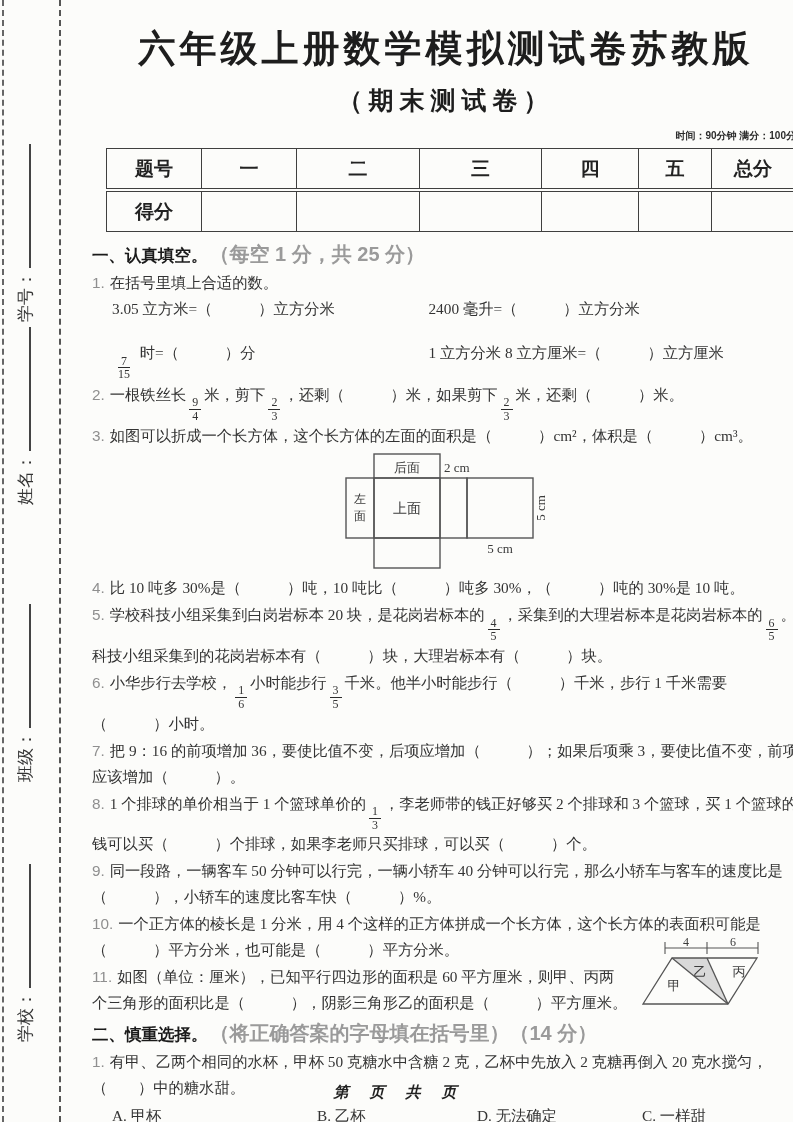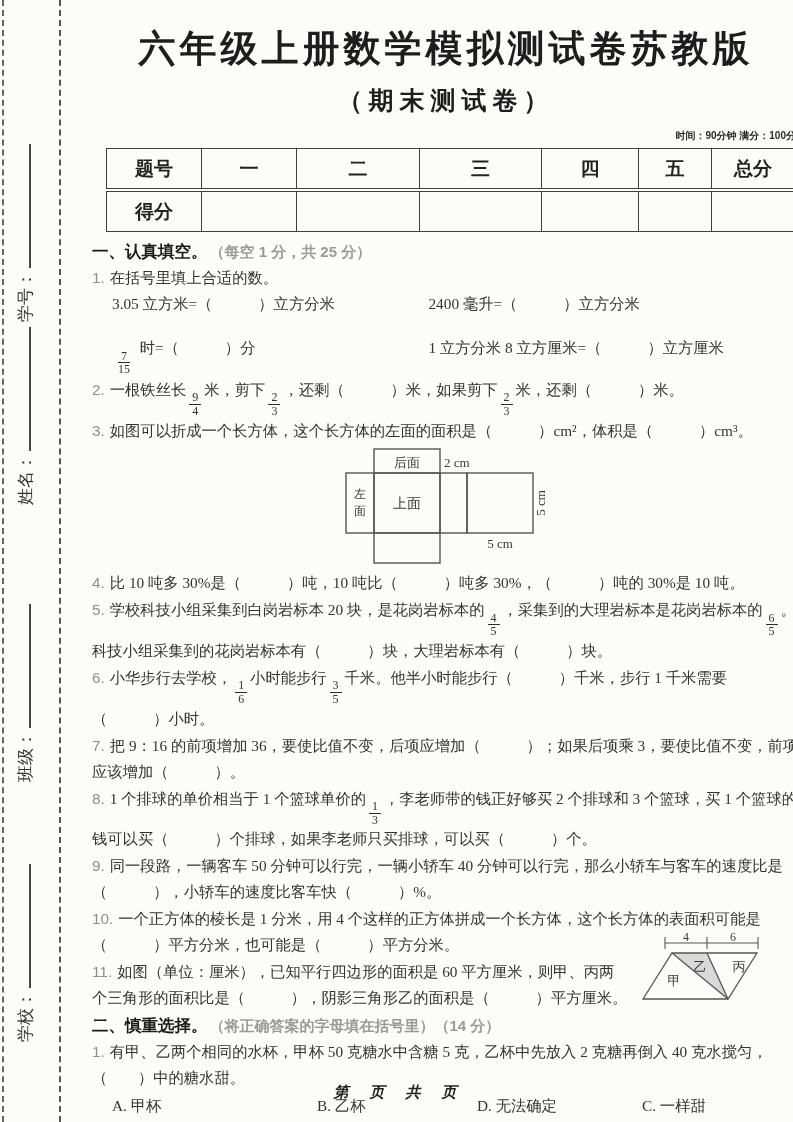--- a/index.html
+++ b/index.html
@@ -25,21 +25,21 @@
     font-family:"Liberation Sans","DejaVu Sans",sans-serif;}
   table.score-table{border-collapse:collapse;table-layout:fixed;width:688px;margin:0 0 9px 14px;}
   table.score-table td,table.score-table th{
     border:1.8px solid #3f3f3f;height:37px;text-align:center;vertical-align:middle;
     font-size:19px;font-weight:bold;font-family:"Liberation Sans","DejaVu Sans",sans-serif;color:#222;
   }
   table.score-table tr.head-row th{border-bottom:4px double #3f3f3f;}
   .section{margin-top:3px;}
   .sec-heading{font-size:16.5px;font-weight:bold;margin:4px 0 2px;color:#1a1a1a;
     font-family:"Liberation Sans","DejaVu Sans",sans-serif;}
-  .sec-note{color:#9a9a9a;font-size:15px;font-weight:bold;margin-left:2px;margin-top:40px;}
+  .sec-note{color:#9a9a9a;font-size:20px;font-weight:bold;margin-left:2px;margin-top:40px;}
   .question{position:relative;font-size:15.3px;line-height:1.7;color:#333;margin:1px 0;}
   .qnum{color:#8f8f8f;margin-right:5px;font-family:"Liberation Sans","DejaVu Sans",sans-serif;}
   .sub-grid{display:grid;grid-template-columns:46% 54%;padding-left:20px;row-gap:18px;}
   .options{display:grid;grid-template-columns:205px 160px 165px auto;padding-left:20px;margin-top:2px;}
   .frac{display:inline-flex;flex-direction:column;align-items:center;vertical-align:-0.55em;
     line-height:1.05;font-size:0.78em;margin:0 3px;}
   .frac .num{border-bottom:1.2px solid #2b2b2b;padding:0 3px;}
   .frac .den{padding:0 3px;}
   .fig-net-wrap{margin:3px 0 3px 252px;line-height:0;}
   .has-right-figure{padding-right:172px;}
@@ -175,21 +175,21 @@
       </g>
       <text x="46" y="8" font-size="12" text-anchor="middle">4</text>
       <text x="93" y="8" font-size="12" text-anchor="middle">6</text>
       <text x="34" y="52" font-size="13" text-anchor="middle">甲</text>
       <text x="60" y="38" font-size="13" text-anchor="middle">乙</text>
       <text x="99" y="38" font-size="13" text-anchor="middle">丙</text>
     </svg></div></div>
         </div>
         <div class="section">
           <div class="sec-heading"><span>二、慎重选择。</span><span class="sec-note">（将正确答案的字母填在括号里）（14 分）</span></div>
-          <div class="question"><span class="qnum">1.</span><span class="qtext">有甲、乙两个相同的水杯，甲杯 50 克糖水中含糖 5 克，乙杯中先放入 2 克糖再倒入 40 克水搅匀，（　　）中的糖水甜。</span><div class="options">
+          <div class="question"><span class="qnum">1.</span><span class="qtext">有甲、乙两个相同的水杯，甲杯 50 克糖水中含糖 2 克，乙杯中先放入 2 克糖再倒入 20 克水搅匀，（　　）中的糖水甜。</span><div class="options">
               <span>A. 甲杯</span>
               <span>B. 乙杯</span>
               <span>D. 无法确定</span>
               <span>C. 一样甜</span>
             </div></div>
         </div>
       </div>
   </div>
 
   <div class="footer">第　页　共　页</div>

